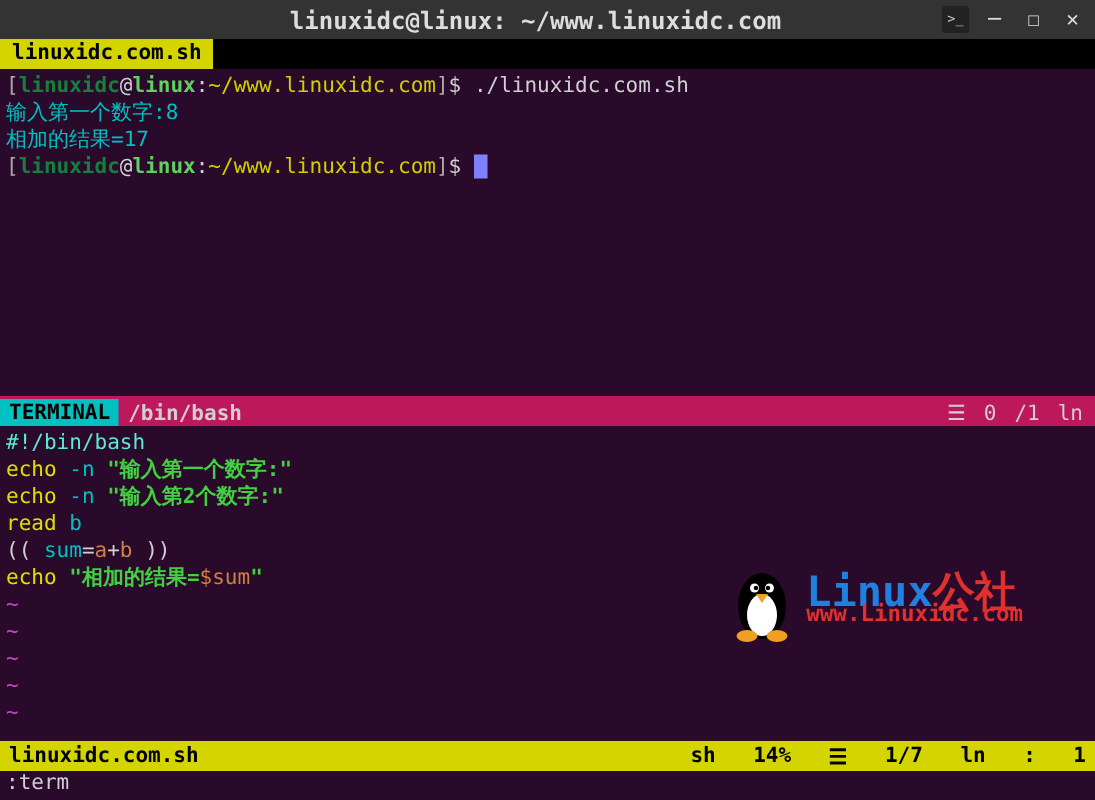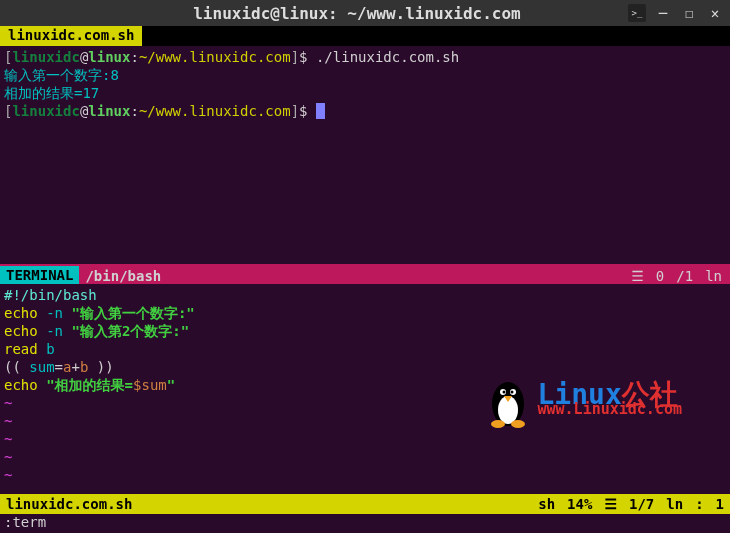--- a/index.html
+++ b/index.html
@@ -40,21 +40,21 @@
     .tilde { color: #d040d0; }
     .watermark { position: absolute; right: 48px; top: 90px; display: flex; align-items: center; gap: 6px; }
     .penguin { width: 48px; height: 56px; }
     .wm-text { display: flex; flex-direction: column; }
     .wm-linux { font-size: 28px; font-weight: bold; }
     .wm-linux .l1 { color: #2080e0; }
     .wm-linux .l2 { color: #e03030; }
     .wm-url { font-size: 15px; color: #e03030; font-weight: bold; margin-top: -4px; }
     .status-bar { height: 20px; background: #d4d400; color: #000; display: flex; align-items: center; padding: 0 6px; font-weight: bold; justify-content: space-between; }
     .status-left { }
-    .status-right { display: flex; gap: 12px; }
+    .status-right { display: flex; gap: 25px; }
     .cmdline { height: 16px; background: #2a0a2a; color: #d0d0d0; padding: 0 4px; }
   </style>
 </head>
 <body>
 
 <div class="titlebar">
   <div class="titlebar-left"></div>
   <div class="titlebar-center">linuxidc@linux: ~/www.linuxidc.com</div>
   <div class="titlebar-right">
     <div class="titlebar-icon">&gt;_</div>

